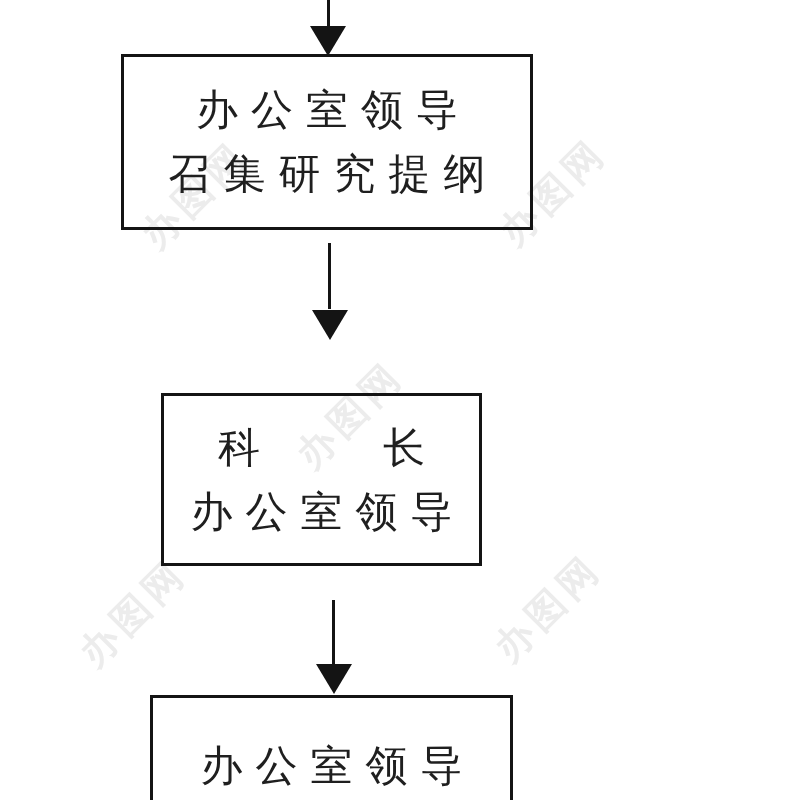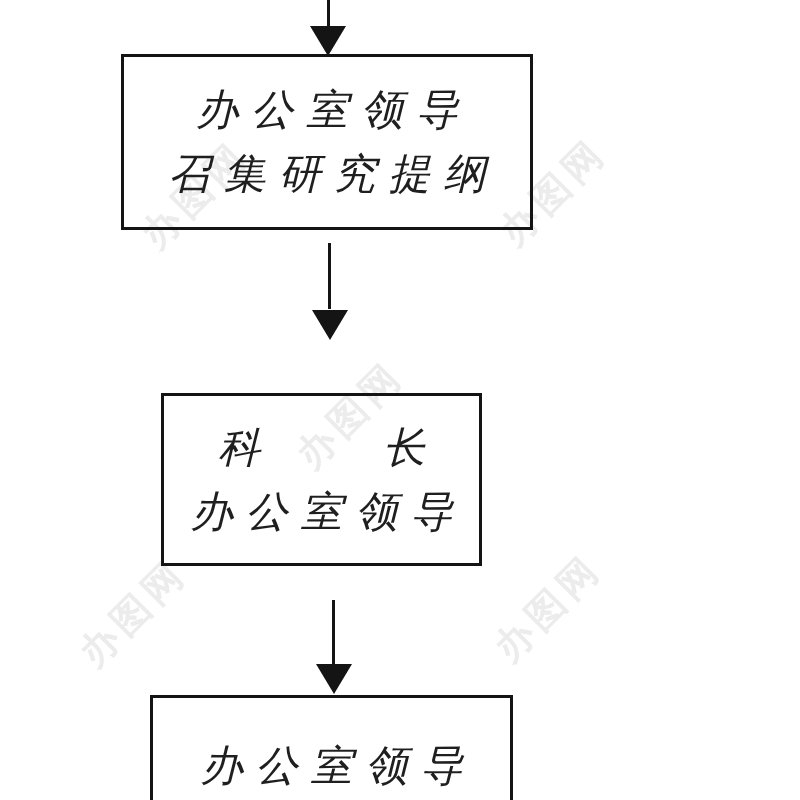--- a/index.html
+++ b/index.html
@@ -47,21 +47,20 @@
     align-items: center;
   }
   .node-line {
     font-size: 42px;
     line-height: 64px;
     letter-spacing: 13px;
     text-indent: 13px;
     color: #1f1f1f;
     white-space: pre;
     text-align: center;
-    font-style: italic;
   }
   #node-1 { left: 121px; top: 54px;  width: 412px; height: 176px; }
   #node-2 { left: 161px; top: 393px; width: 321px; height: 173px; }
   #node-3 { left: 150px; top: 695px; width: 363px; height: 175px; justify-content: flex-start; padding-top: 36px; }
 
   
   .arrow-line {
     position: absolute;
     width: 3px;
     background: #141414;

